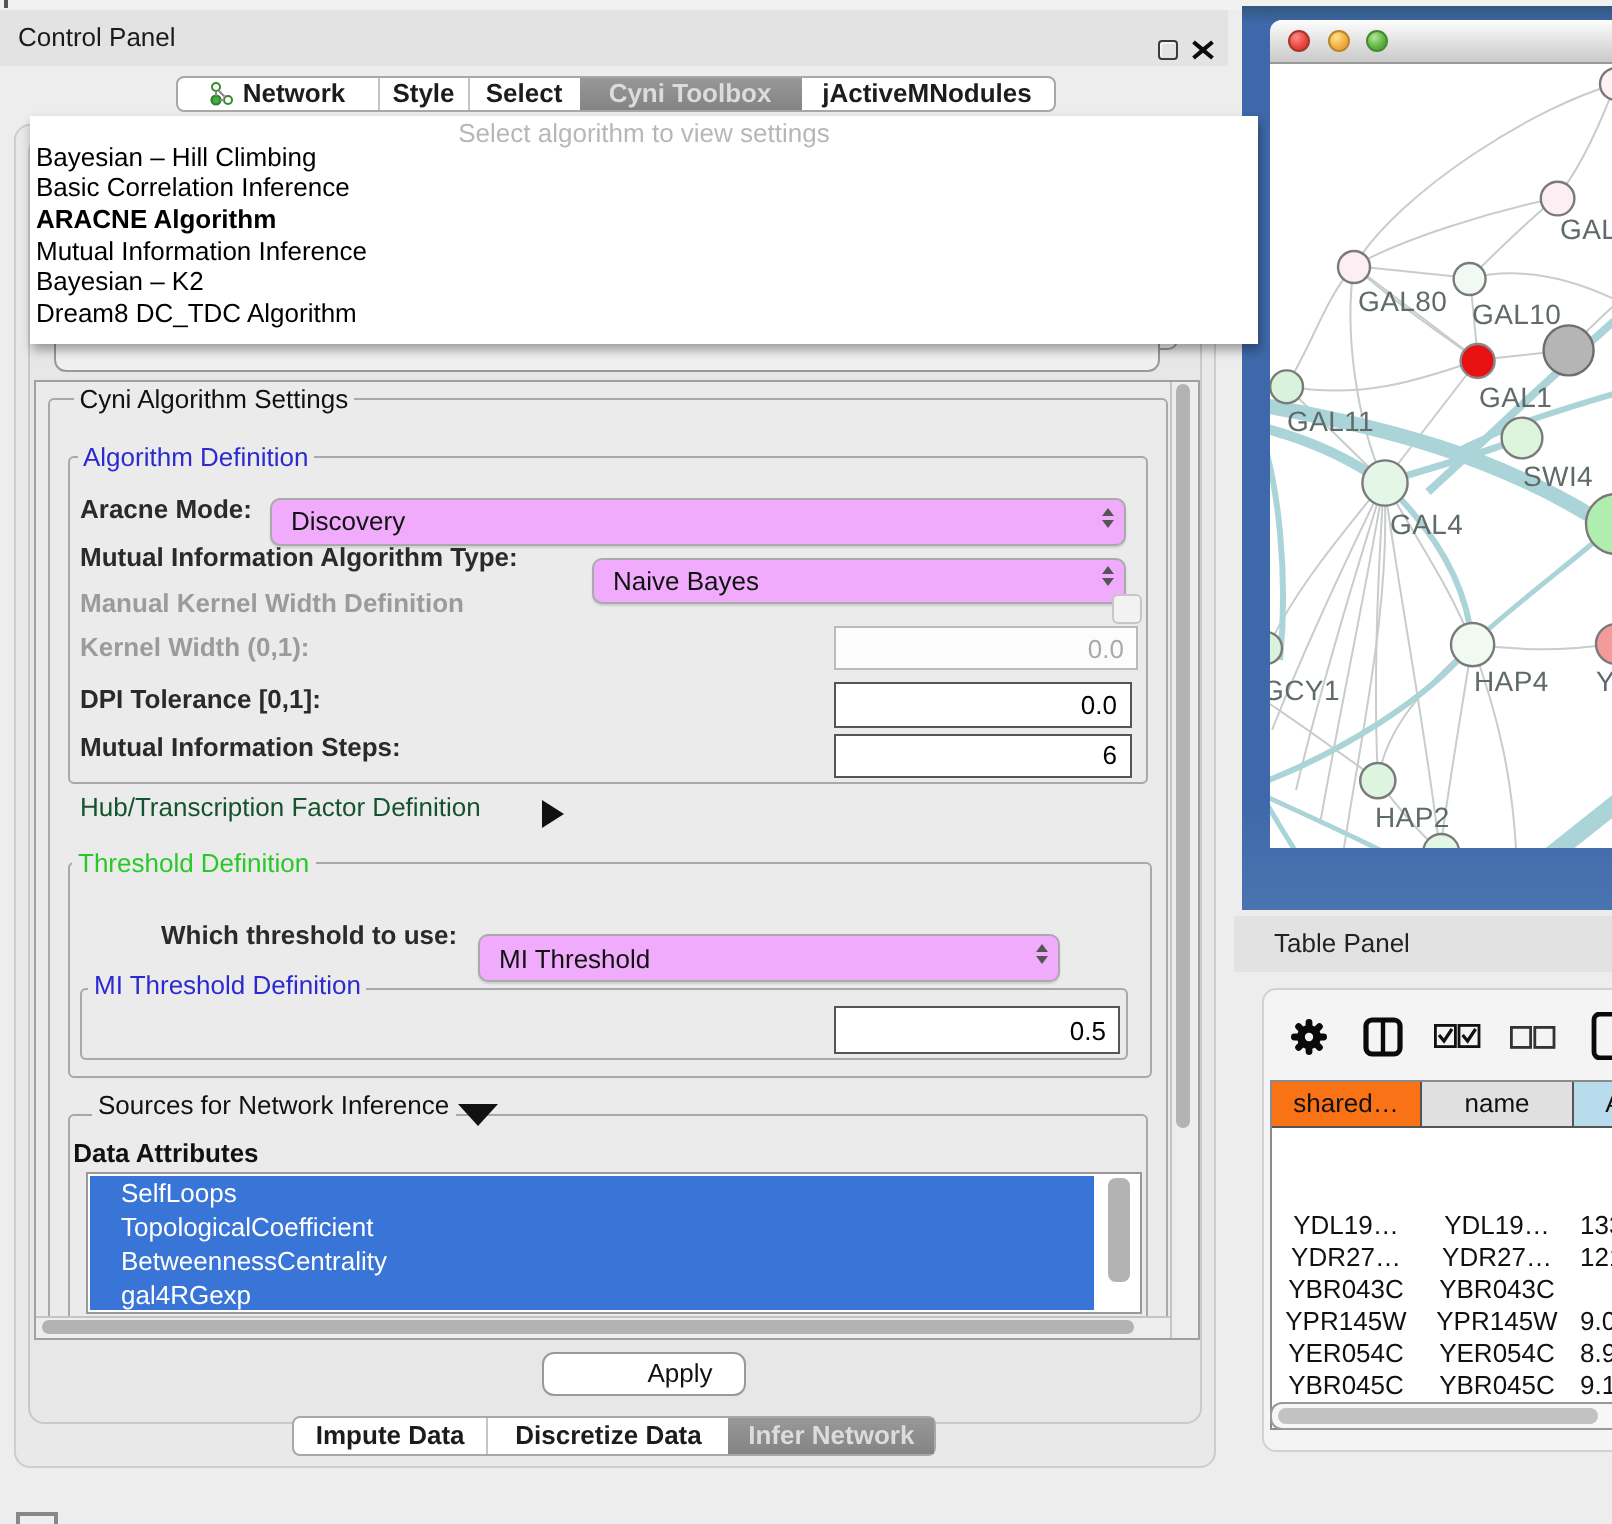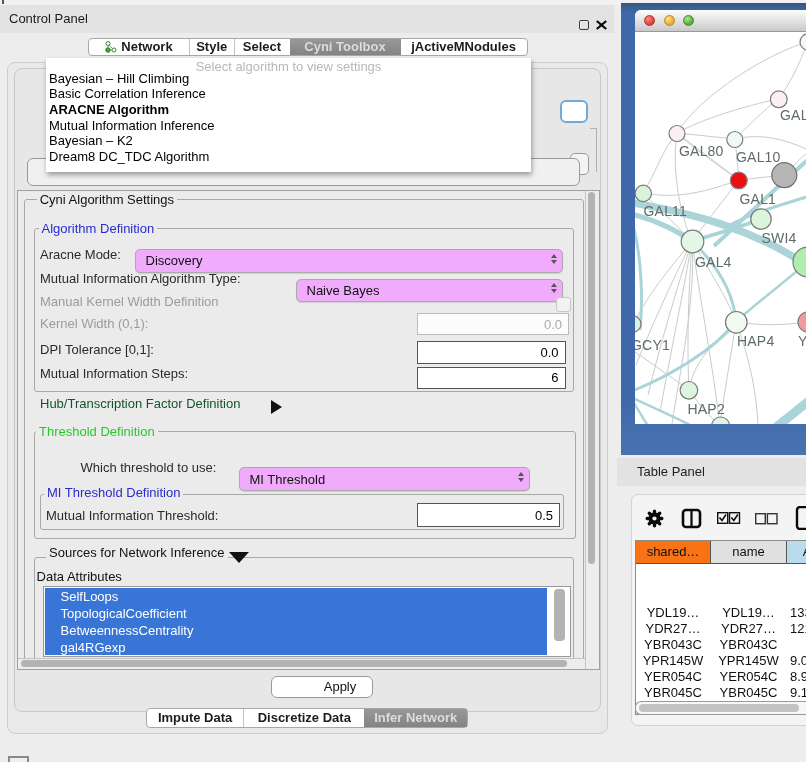--- a/index.html
+++ b/index.html
@@ -21,34 +21,34 @@
   .seg .s{display:flex;align-items:center;justify-content:center;white-space:nowrap;}
   .seg .sep{width:1px;background:#c4c4c4;}
   .seg .sel{background:linear-gradient(#989898,#848484);color:#dcdcdc;}
   #toptabs{left:88px;top:37.5px;width:437.5px;height:16px;font-size:13px;}
   #bottabs{left:146px;top:708px;width:320px;height:17.5px;font-size:13px;}
   #scrollpane{left:17px;top:190px;width:580.5px;height:478px;border:1px solid #a0a0a0;
     background:#ebebeb;overflow:hidden;}
   .vthumb{background:#b3b3b3;border-radius:4px;}
   .grp{border:1px solid #a8a8a8;border-radius:3px;}
   .gtitle{position:absolute;font-size:13px;background:#ebebeb;padding:0 3px;white-space:nowrap;line-height:14px;}
-  .lbl{position:absolute;font-size:13px;font-weight:normal;color:#2a2a2a;white-space:nowrap;line-height:15px;text-align:right;}
+  .lbl{position:absolute;font-size:13px;font-weight:bold;color:#2a2a2a;white-space:nowrap;line-height:15px;text-align:right;}
   .dis{color:#9b9b9b;}
   .combo{position:absolute;background:#f0abfc;border:1px solid #aaa;border-radius:5px;
     font-size:13px;color:#111;box-shadow:0 1px 1px rgba(0,0,0,.12);margin-top:11px;}
   .combo .tx{position:absolute;left:10px;top:0;bottom:0;display:flex;align-items:center;}
   .arr{position:absolute;right:4.5px;width:7px;}
   .arr:before,.arr:after{content:"";position:absolute;left:0;border-left:3.5px solid transparent;
     border-right:3.5px solid transparent;}
   .arr:before{top:0;border-bottom:4.5px solid #555;}
   .arr:after{top:6px;border-top:4.5px solid #555;}
   .tf{position:absolute;background:#fff;border:1px solid #555;font-size:13px;color:#000;}
   .tf .v{position:absolute;right:6px;top:0;bottom:0;display:flex;align-items:center;}
-  #dropdown{left:15px;top:57.5px;width:485px;height:114px;background:#fff;
-    box-shadow:1px 3px 5px rgba(0,0,0,.35);z-index:50;margin-left:31px;}
+  #dropdown{left:15px;top:57.5px;width:614px;height:114px;background:#fff;
+    box-shadow:1px 3px 5px rgba(0,0,0,.35);z-index:50;}
   #dropdown .hint{position:absolute;left:0;width:100%;top:1.5px;text-align:center;
     color:#b7b7b7;font-size:13px;}
   #dropdown .it{position:absolute;left:3px;font-size:13px;color:#000;white-space:nowrap;}
   .lrow{position:absolute;left:1px;width:486.5px;height:17px;background:#3875d7;color:#fff;
     font-size:13px;line-height:17px;padding-left:16px;}
   #netframe{left:621px;top:3px;width:185px;height:452px;
     background:linear-gradient(#33577e 0%,#3e68a9 2%,#3e68a9 88%,#4a74b0 100%);}
   #macwin{left:635px;top:10px;width:171px;height:414px;background:#fff;border-radius:6px 6px 0 0;}
   #mactb{left:0;top:0;width:171px;height:21px;border-radius:6px 0 0 0;
     background:linear-gradient(#fdfdfd,#c9c9c9);border-bottom:1px solid #999;}
@@ -121,21 +121,20 @@
 
   <div class="abs grp" style="left:15.5px;top:240px;width:540px;height:106px;"></div>
   <div class="gtitle" style="left:18px;top:233.5px;color:#29c829;">Threshold Definition</div>
   <div class="lbl" style="left:62.5px;top:269px;">Which threshold to use:</div>
   <div class="combo" style="left:220.5px;top:265px;width:289.5px;height:22px;">
       <div class="tx">MI Threshold</div>
       <div class="arr" style="top:3.5px;height:15px;"></div>
     </div>
   <div class="abs grp" style="left:22px;top:303px;width:522px;height:34px;"></div>
   <div class="gtitle" style="left:26px;top:295px;color:#2a2ad0;">MI Threshold Definition</div>
-  <div class="lbl" style="left:28px;top:316.5px;">Mutual Information Threshold:</div>
   <div class="tf" style="left:399px;top:312px;width:141px;height:22px;">
       <div class="v">0.5</div>
     </div>
 
   <div class="abs grp" style="left:16px;top:365.5px;width:538px;height:320px;"></div>
   <div class="gtitle" style="left:28px;top:355px;color:#111;">Sources for Network Inference</div>
   <div class="abs" style="left:211px;top:360.5px;width:0;height:0;border-left:10px solid transparent;border-right:10px solid transparent;border-top:11px solid #111;"></div>
   <div class="lbl" style="left:18.6px;top:378px;color:#111;">Data Attributes</div>
 
   <div class="abs" style="left:24.5px;top:394.5px;width:526px;height:69.5px;background:#fff;border:1px solid #999;">

